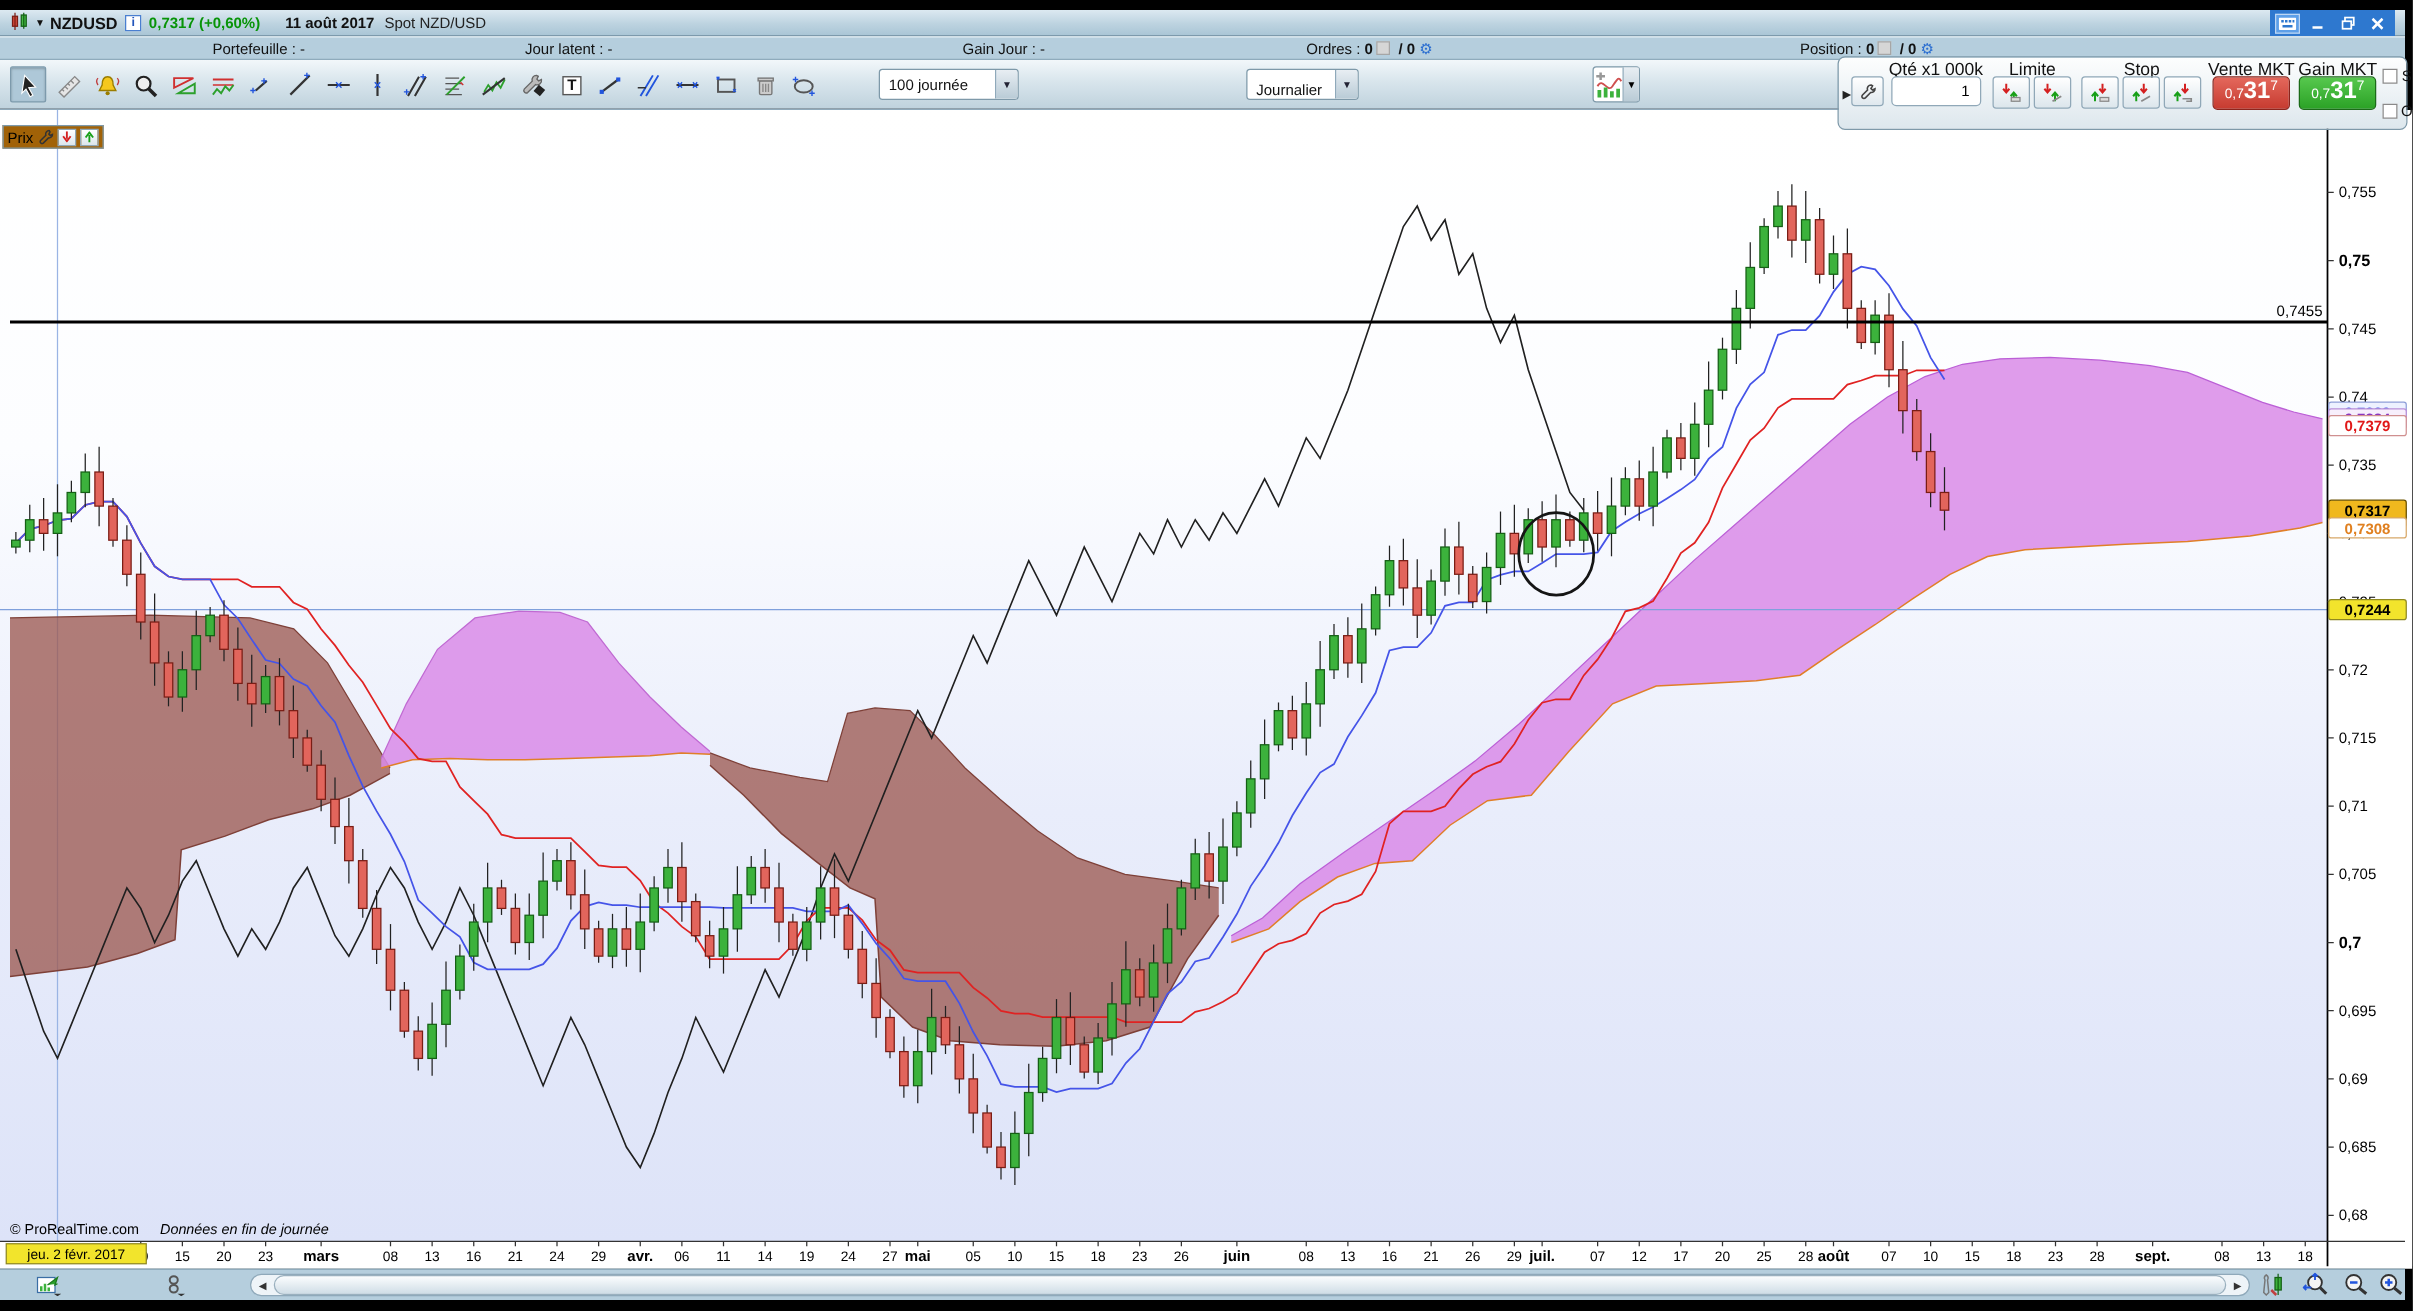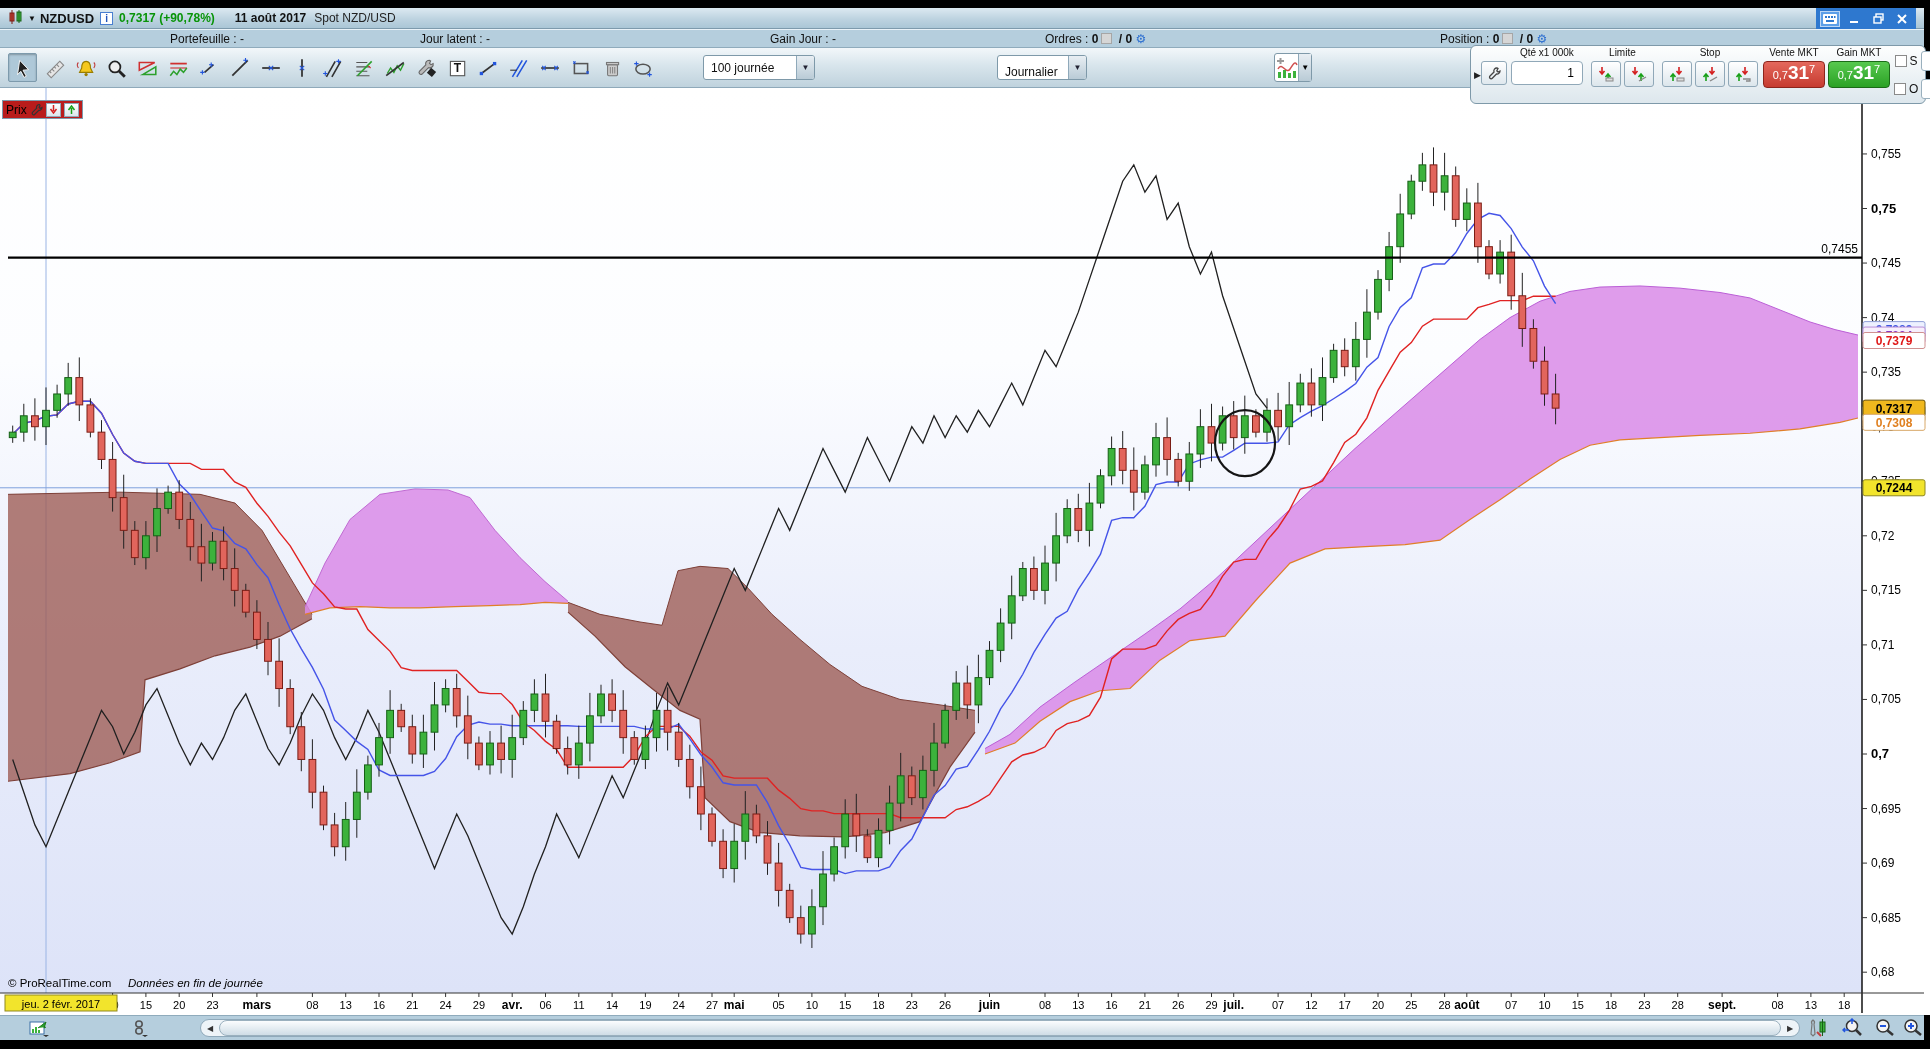--- a/index.html
+++ b/index.html
@@ -42,21 +42,21 @@
   #dd-period{left:997px;width:90px;align-items:flex-end;}
   #charttype-btn{position:absolute;left:1274px;top:5px;width:38px;height:29px;background:#fff;border:1px solid #7e99a9;
     border-radius:3px;display:flex;align-items:center;}
   #charttype-dd{width:13px;height:27px;display:flex;align-items:center;justify-content:center;font-size:8px;
     background:linear-gradient(180deg,#e8eef3,#b9cbd6);border-left:1px solid #8fa9ba;}
   
   #trade-panel{position:absolute;right:4px;top:45px;width:456px;height:59px;z-index:6;
     background:linear-gradient(180deg,#fdfefe,#dde7ed);border:1px solid #7e99a9;border-radius:6px;
     display:flex;align-items:stretch;padding:1px 3px;}
   .tp-col{display:flex;flex-direction:column;align-items:center;justify-content:flex-start;}
-  .tp-label{font-size:10px;color:#111;white-space:nowrap;height:14px;}
+  .tp-label{font-size:14px;color:#111;white-space:nowrap;height:14px;}
   .tp-row{display:flex;align-items:center;gap:3px;}
   #tp-collapse{width:8px;display:flex;align-items:center;font-size:9px;color:#222;}
   #tp-wrench{width:26px;height:24px;margin-top:14px;background:linear-gradient(180deg,#fff,#dfe8ee);
     border:1px solid #90a8b8;border-radius:3px;display:flex;align-items:center;justify-content:center;}
   #qty-input{width:72px;height:24px;border:1px solid #90a8b8;border-radius:4px;background:#fff;
     font-size:12px;text-align:right;padding-right:8px;}
   .tp-sep{width:1px;background:#a8bcc8;margin:3px 4px;}
   .obtn{width:30px;height:26px;background:linear-gradient(180deg,#fff,#dce6ec);border:1px solid #90a8b8;border-radius:3px;
     display:flex;align-items:center;justify-content:center;}
   .mkt{width:62px;height:27px;border-radius:4px;display:flex;align-items:baseline;justify-content:center;color:#fff;
@@ -66,21 +66,21 @@
   .mkt .p3{font-size:11px;vertical-align:top;position:relative;top:-6px;}
   #sell-btn{background:linear-gradient(180deg,#e4685c,#c63b30);border-color:#8c241c;}
   #buy-btn{background:linear-gradient(180deg,#57c84e,#2ba226);border-color:#1b6b18;}
   .so-row{display:flex;align-items:center;gap:3px;height:26px;}
   .cb{width:12px;height:12px;background:#fff;border:1px solid #8a8a8a;}
   .so-lab{font-size:12px;color:#111;}
   .so-input{width:38px;height:20px;border:1px solid #9ab0be;border-radius:3px;background:#fff;color:#999;
     font-size:11px;text-align:right;padding-right:5px;}
   
   #chartbox{position:absolute;left:0;top:88px;width:1930px;height:927px;background:#fff;}
-  #prix-chip{position:absolute;left:2px;top:12px;height:19px;background:#b91c1c;border:1px solid #7d9aac;
+  #prix-chip{position:absolute;left:2px;top:12px;height:19px;background:#a16207;border:1px solid #7d9aac;
     display:flex;align-items:center;gap:3px;padding:0 3px;font-size:12px;z-index:5;}
   .mini-btn{width:15px;height:14px;background:linear-gradient(180deg,#fff,#dce6ec);border:1px solid #90a8b8;
     display:flex;align-items:center;justify-content:center;font-size:8px;}
   
   #bottombar{position:absolute;left:0;top:1015px;width:1924px;height:25px;background:#b5cedd;border-top:1px solid #8fabbc;}
   .bb-icon{position:absolute;top:2px;width:22px;height:20px;display:flex;align-items:center;justify-content:center;}
   #hscroll{position:absolute;left:200px;top:3px;width:1600px;height:18px;background:#eef4f8;border:1px solid #8fa9ba;border-radius:9px;display:flex;}
   #hs-left,#hs-right{width:18px;height:16px;display:flex;align-items:center;justify-content:center;font-size:8px;color:#333;}
   #hs-thumb{flex:1;background:linear-gradient(180deg,#fbfdfe,#cfdde6);border:1px solid #9ab0be;border-radius:8px;}
   .frame{position:absolute;background:#000;}
@@ -99,21 +99,21 @@
       <svg width="16" height="14">
           <rect x="2" y="3" width="4" height="8" fill="#d24a3c" stroke="#7a1d15"></rect>
           <line x1="4" y1="0" x2="4" y2="14" stroke="#7a1d15"></line>
           <rect x="9" y="2" width="4" height="9" fill="#44b844" stroke="#156015"></rect>
           <line x1="11" y1="0" x2="11" y2="13" stroke="#156015"></line>
         </svg>
     </span>
     <span style="font-size:8px;margin:0 4px;">▼</span>
     <span id="symbol">NZDUSD</span>
     <span id="info-badge">i</span>
-    <span id="price-change">0,7317 (+90,78%)</span>
+    <span id="price-change">0,7317 (+0,60%)</span>
     <span id="quote-date">11 août 2017</span>
     <span id="instrument">Spot NZD/USD</span>
     <div id="win-buttons">
       <span class="winbtn" id="kbd-btn">
         <svg width="14" height="10">
             <rect x="0" y="0" width="14" height="10" rx="1" fill="#fff"></rect>
             <g fill="#2e78cf">
               <rect x="2" y="2" width="2" height="2"></rect>
               <rect x="5" y="2" width="2" height="2"></rect>
               <rect x="8" y="2" width="2" height="2"></rect>

